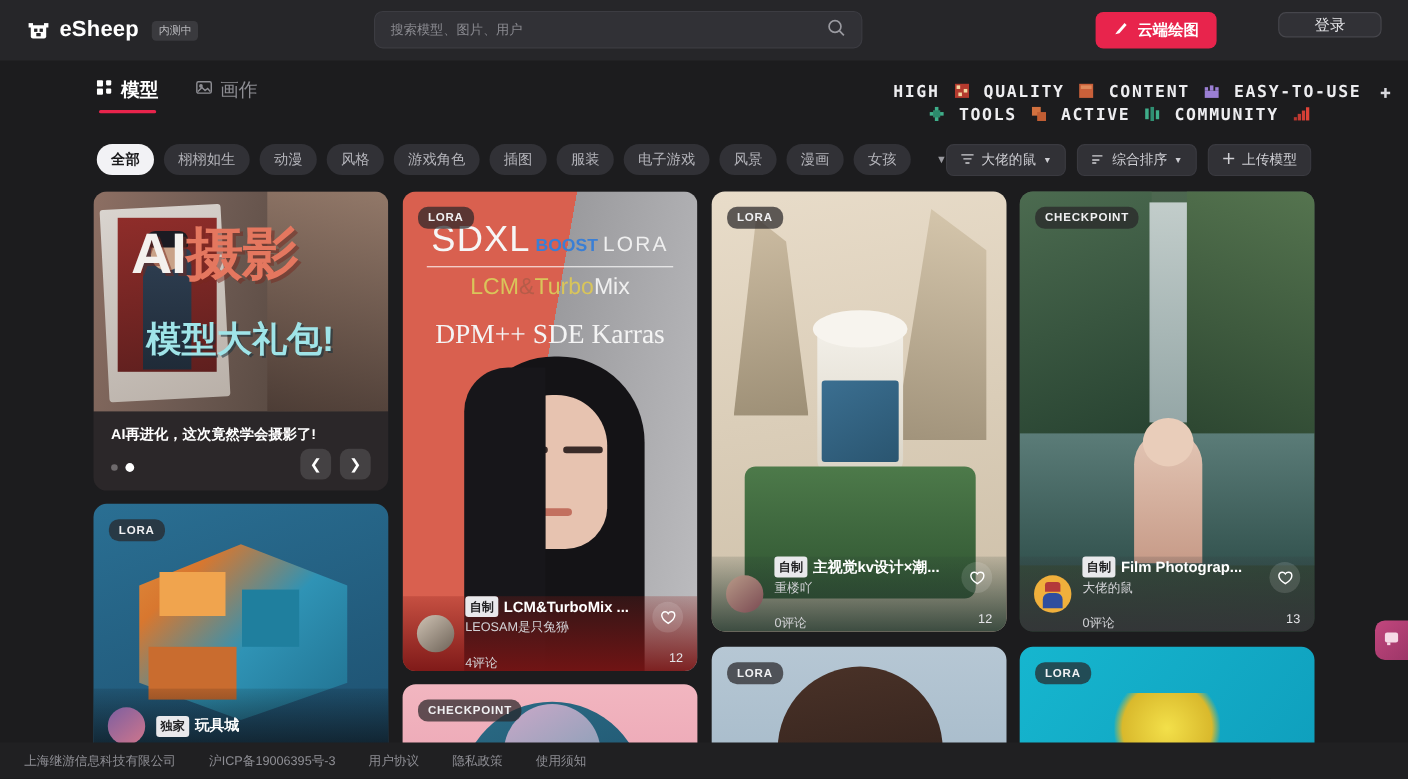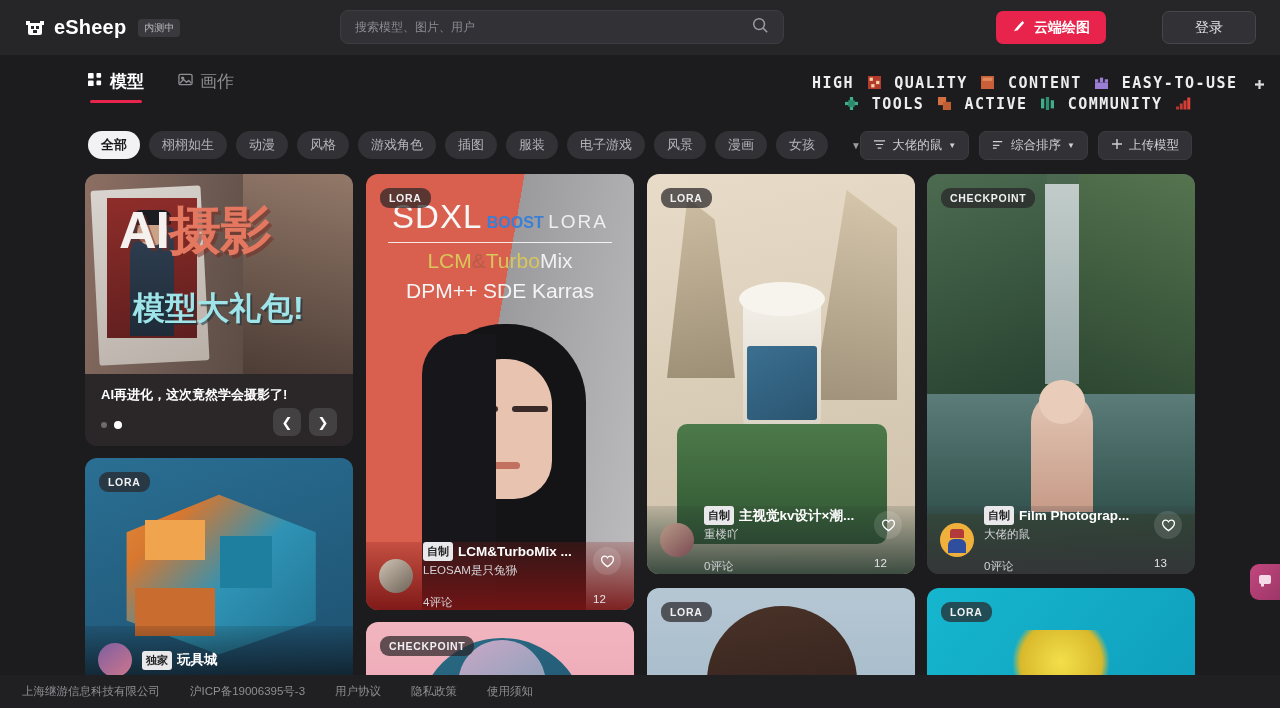--- a/index.html
+++ b/index.html
@@ -34,21 +34,21 @@
     color: #86efac; font-size: 12px; font-family: inherit;
   }
   .search-input::placeholder { color: #8a8a90; }
   .btn-draw {
     position: absolute; right: 174px; top: 11px; height: 33px;
     background: #e8244c; color: #fff; border: none; border-radius: 7px;
     font-size: 14px; font-weight: bold; padding: 0 16px; cursor: pointer;
     display: flex; align-items: center; gap: 7px; font-family: inherit;
   }
   .btn-login {
-    position: absolute; right: 24px; top: 11px; height: 33px; width: 94px;
+    position: absolute; right: 24px; top: 11px; height: 23px; width: 94px;
     background: #313136; color: #e3e3e6; border: 1px solid #46464c; border-radius: 7px;
     font-size: 14px; cursor: pointer; font-family: inherit;
   }
 
   
   .tabs { position: absolute; top: 70px; left: 88px; display: flex; gap: 34px; text-align: center; }
   .tab { display: flex; align-items: center; gap: 7px; cursor: pointer; padding-bottom: 10px; position: relative; }
   .tab-label { font-size: 17px; color: #8d8d93; }
   .tab.active .tab-label { color: #fff; font-weight: bold; }
   .tab.active::after {
@@ -104,21 +104,21 @@
   .self-badge {
     background: #e9e9ec; color: #232325; font-size: 11px; font-weight: bold;
     padding: 2px 4px; border-radius: 3px; flex: 0 0 auto;
   }
   .mt-text {
     color: #fff; font-size: 13.5px; font-weight: bold;
     overflow: hidden; text-overflow: ellipsis; white-space: nowrap;
   }
   .meta-author { color: #d2d2d6; font-size: 11.5px; margin-top: 2px; }
   .meta-comments { color: #d2d2d6; font-size: 11.5px; margin-top: 17px; }
-  .like-col { display: flex; flex-direction: column; align-items: flex-start; gap: 18px; flex: 0 0 auto; }
+  .like-col { display: flex; flex-direction: column; align-items: flex-end; gap: 18px; flex: 0 0 auto; }
   .heart-btn {
     width: 28px; height: 28px; border-radius: 50%; background: rgba(255,255,255,.13);
     display: flex; align-items: center; justify-content: center; cursor: pointer;
   }
   .like-count { color: #e4e4e8; font-size: 11.5px; }
 
   
   .hero { background: #2b2729; }
   .hero-img { position: absolute; top: 0; left: 0; width: 100%; height: 200px; overflow: hidden; }
   .hero-cap { position: absolute; left: 16px; top: 212px; color: #fff; font-size: 13px; font-weight: bold; }
@@ -133,21 +133,21 @@
 
   
   .sdxl-txt { position: absolute; top: 24px; left: 0; right: 0; text-align: center; z-index: 4; pointer-events: none; }
   .sdxl-l1 { font-size: 33px; color: #f6f6f6; letter-spacing: 1px; font-weight: 300; }
   .sdxl-boost { color: #3a7fd5; font-weight: bold; font-size: 16px; }
   .sdxl-lora { font-size: 19px; color: #efefef; font-weight: 300; letter-spacing: 2px; }
   .sdxl-rule { height: 1px; background: rgba(255,255,255,.85); margin: 6px 22px; }
   .sdxl-l2 { font-size: 21px; font-weight: 300; color: #f0f0f0; }
   .sdxl-l2 b { color: #d9c55a; font-weight: 400; }
   .sdxl-l2 i { color: #b65c49; font-style: normal; }
-  .sdxl-l3 { font-size: 21px; color: #f4f4f4; font-weight: 300; margin-top: 6px; }
+  .sdxl-l3 { font-size: 25px; color: #f4f4f4; font-weight: 300; margin-top: 18px; font-family: Liberation Serif, serif; }
 
   
   .hero-t1 {
     position: absolute; top: 22px; left: 34px; font-size: 52px; font-weight: bold;
     color: #f4f1ee; letter-spacing: -1px; text-shadow: 3px 3px 0 rgba(120,40,30,.5);
   }
   .hero-t1 em { font-style: normal; color: #e4775f; }
   .hero-t2 {
     position: absolute; top: 113px; left: 48px; font-size: 32px; font-weight: bold;
     color: #9fe4e8; text-shadow: 2px 2px 0 rgba(20,50,60,.55);

